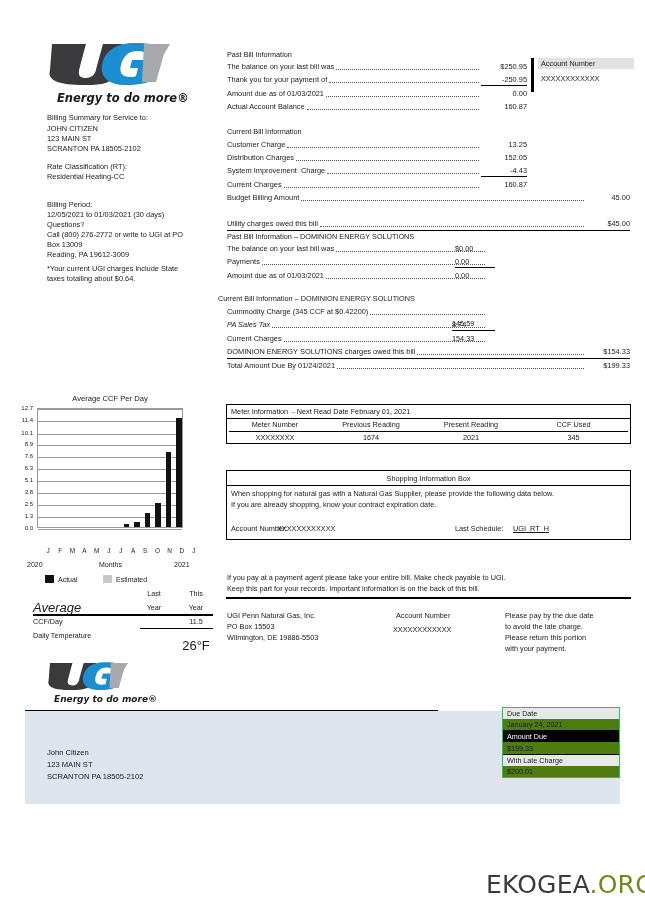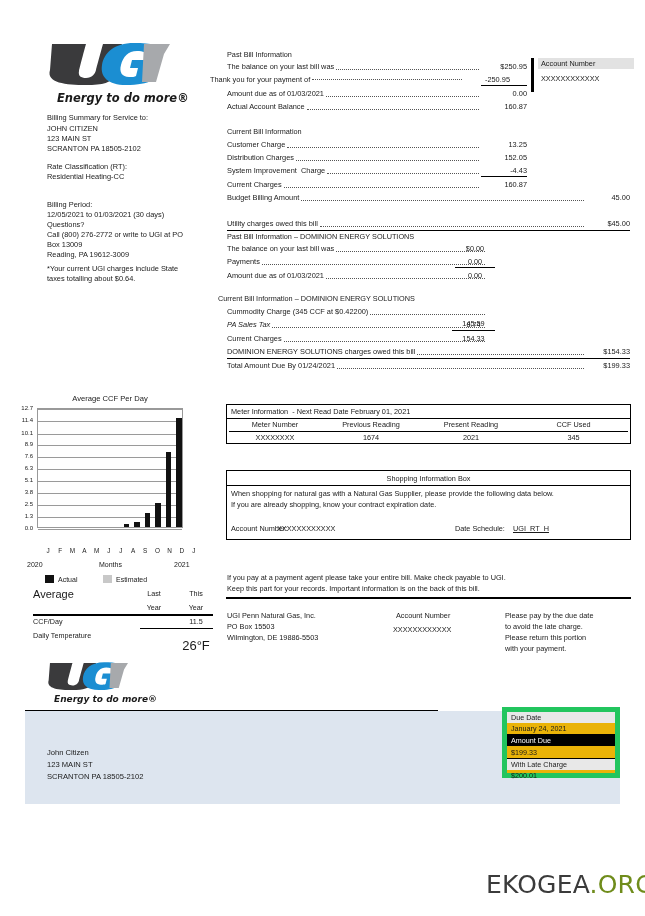--- a/index.html
+++ b/index.html
@@ -5,21 +5,21 @@
   html,body{margin:0;padding:0;background:#ffffff;}
   body{
     width:645px;height:916px;position:relative;overflow:hidden;
     font-family:"Liberation Sans","DejaVu Sans",sans-serif;
     color:#1a1a1a;
   }
   .pg{position:absolute;inset:0;}
 
   
   .t{position:absolute;white-space:pre;font-size:7.3px;line-height:10.5px;}
-  .r{text-align:center;}
+  .r{text-align:left;}
   .c{text-align:center;}
 
   
   .logo{position:absolute;}
   .logo svg{display:block;}
   .tagline{position:absolute;font-style:italic;font-weight:bold;
            font-family:"DejaVu Sans",sans-serif;color:#1a1a1a;white-space:nowrap;}
 
   
   .lblk{position:absolute;left:47px;font-size:7.4px;line-height:10.6px;white-space:pre;}
@@ -46,21 +46,21 @@
   .mlab{position:absolute;font-size:6.4px;text-align:center;width:10px;}
   .legend-sw{position:absolute;width:9px;height:8px;}
 
   
   .box{position:absolute;border:1px solid #000;box-sizing:border-box;}
   .tbl-line{position:absolute;border-top:1px solid #000;}
   .thick{position:absolute;border-top:2px solid #000;}
 
   
   .stub-bg{position:absolute;background:#dde5ef;}
-  .duebox{position:absolute;border:5px solid #22c55e;box-sizing:border-box;background:#eab308;}
+  .duebox{position:absolute;border:1px solid #22c55e;box-sizing:border-box;background:#4d7c0f;}
   .due-row{position:absolute;left:0;right:0;font-size:7.2px;line-height:11px;padding-left:4px;
            box-sizing:border-box;white-space:pre;}
   .due-hdr{background:#e8e8e8;}
   .due-inv{background:#000;color:#fff;}
   .due-sep{position:absolute;left:0;right:0;border-top:1px solid #000;}
 
   
   .wm{position:absolute;font-size:25px;letter-spacing:0.2px;
       font-family:"DejaVu Sans",sans-serif;white-space:nowrap;}
   .wm .a{color:#3b3b3b;}
@@ -102,21 +102,21 @@
   <div class="t" style="left:541px;top:59px;">Account Number</div>
   <div class="t" style="left:541px;top:74px;">XXXXXXXXXXXX</div>
 
   <div class="t" style="left:227px;top:50px;">Past Bill Information</div>
 
   <div class="row" style="left:227px;top:62px;width:300px;">
     <span class="lbl">The balance on your last bill was</span>
     <span class="dots"></span>
     <span class="amt" style="width:46px;">$250.95</span>
   </div>
-  <div class="row" style="left:210px;top:75px;width:300px;align-items:center;">
+  <div class="row" style="left:227px;top:75px;width:300px;">
     <span class="lbl">Thank you for your payment of</span>
     <span class="dots"></span>
     <span class="amt" style="width:46px;">-250.95</span>
   </div>
   <div class="uline" style="left:481px;top:85px;width:46px;"></div>
   <div class="row" style="left:227px;top:89px;width:300px;">
     <span class="lbl">Amount due as of 01/03/2021</span>
     <span class="dots"></span>
     <span class="amt" style="width:46px;">0.00</span>
   </div>
@@ -273,21 +273,21 @@
   <div class="t" style="left:174px;top:560px;font-size:7px;">2021</div>
 
   <div class="legend-sw" style="left:45px;top:575px;background:#111111;"></div>
   <div class="t" style="left:58px;top:575px;font-size:7px;">Actual</div>
   <div class="legend-sw" style="left:103px;top:575px;background:#c8c8c8;"></div>
   <div class="t" style="left:116px;top:575px;font-size:7px;">Estimated</div>
 
   <div class="t c" style="left:138px;top:589px;width:32px;font-size:7.2px;">Last</div>
   <div class="t c" style="left:180px;top:589px;width:32px;font-size:7.2px;">This</div>
 
-  <div class="t" style="left:33px;top:589px;font-size:11px;">Average</div>
+  <div class="t" style="left:33px;top:603px;font-size:13px;font-style:italic;">Average</div>
   <div class="t c" style="left:138px;top:603px;width:32px;font-size:7.2px;">Year</div>
   <div class="t c" style="left:180px;top:603px;width:32px;font-size:7.2px;">Year</div>
 
   <div class="thick" style="left:33px;top:614px;width:180px;"></div>
 
   <div class="t" style="left:33px;top:617px;font-size:7.2px;">CCF/Day</div>
   <div class="t c" style="left:180px;top:617px;width:32px;font-size:7.2px;">11.5</div>
   <div class="tbl-line" style="left:140px;top:628px;width:73px;"></div>
 
   <div class="t" style="left:33px;top:631px;font-size:7.2px;">Daily Temperature</div>
@@ -308,21 +308,21 @@
   <div class="t c" style="left:421px;top:433px;width:100px;">2021</div>
   <div class="t c" style="left:521px;top:433px;width:105px;">345</div>
 
   <div class="box" style="left:226px;top:470px;width:405px;height:70px;"></div>
   <div class="t c" style="left:226px;top:474px;width:405px;">Shopping Information Box</div>
   <div class="tbl-line" style="left:226px;top:485px;width:405px;"></div>
   <div class="t" style="left:231px;top:489px;">When shopping for natural gas with a Natural Gas Supplier, please provide the following data below.</div>
   <div class="t" style="left:231px;top:500px;">If you are already shopping, know your contract expiration date.</div>
   <div class="t" style="left:231px;top:524px;">Account Number:</div>
   <div class="t" style="left:277px;top:524px;">XXXXXXXXXXXX</div>
-  <div class="t" style="left:455px;top:524px;">Date Schedule:</div>
+  <div class="t" style="left:455px;top:524px;">Last Schedule:</div>
   <div class="t" style="left:513px;top:524px;text-decoration:underline;">UGI_RT_H</div>
 
   <div class="t" style="left:227px;top:573px;">If you pay at a payment agent please take your entire bill. Make check payable to UGI.</div>
   <div class="t" style="left:227px;top:584px;">Keep this part for your records. Important information is on the back of this bill.</div>
   <div class="thick" style="left:226px;top:597px;width:405px;"></div>
 
   <div class="t" style="left:227px;top:611px;">UGI Penn Natural Gas, Inc.</div>
   <div class="t" style="left:227px;top:622px;">PO Box 15503</div>
   <div class="t" style="left:227px;top:633px;">Wilmington, DE 19886-5503</div>
 

